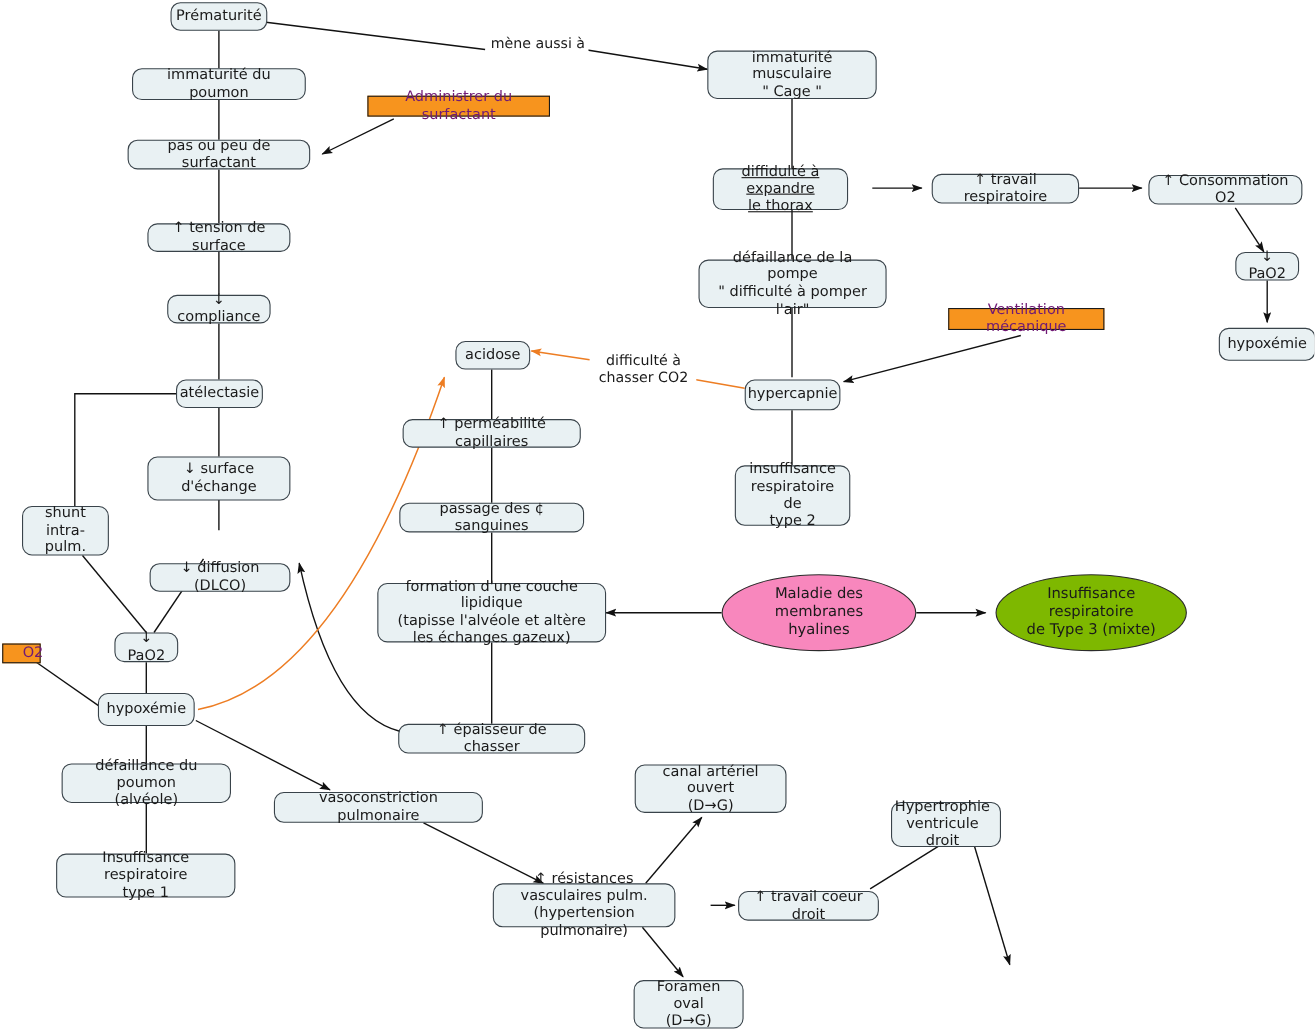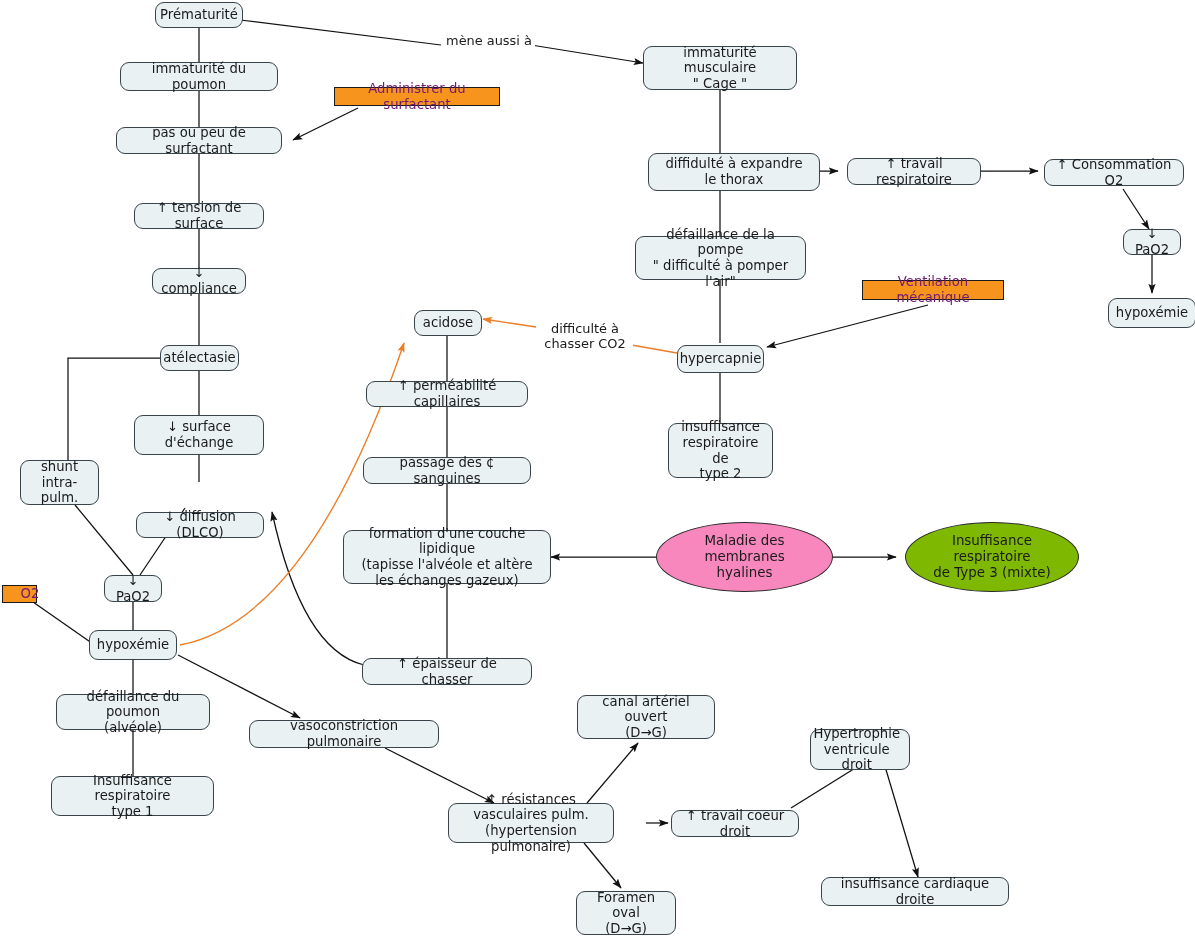--- a/index.html
+++ b/index.html
@@ -190,21 +190,21 @@
 
   <div class="node node-rounded" style="left:56px; top:694px; width:154px; height:36px; white-space:pre-line;"><span>défaillance du poumon
 (alvéole)</span></div>
 
   <div class="node node-rounded" style="left:51px; top:776px; width:163px; height:40px; white-space:pre-line;"><span>Insuffisance respiratoire
 type 1</span></div>
 
   <div class="node node-rounded" style="left:643px; top:46px; width:154px; height:44px; white-space:pre-line;"><span>immaturité musculaire
 " Cage "</span></div>
 
-  <div class="node node-rounded" style="left:648px; top:153px; width:172px; height:38px; white-space:pre-line;"><span>diffidulté à expandre
+  <div class="node node-rounded" style="left:648px; top:153px; width:123px; height:38px; white-space:pre-line;text-decoration:underline;"><span>diffidulté à expandre
 le thorax</span></div>
 
   <div class="node node-rounded" style="left:847px; top:158px; width:134px; height:27px;">
       <span>↑ travail respiratoire</span>
     </div>
 
   <div class="node node-rounded" style="left:1044px; top:159px; width:140px; height:27px;">
       <span>↑ Consommation O2</span>
     </div>
 
@@ -260,23 +260,20 @@
   <div class="node node-rounded" style="left:576px; top:891px; width:100px; height:44px; white-space:pre-line;"><span>Foramen oval
 (D→G)</span></div>
 
   <div class="node node-rounded" style="left:671px; top:810px; width:128px; height:27px;">
       <span>↑ travail coeur droit</span>
     </div>
 
   <div class="node node-rounded" style="left:810px; top:729px; width:100px; height:41px; white-space:pre-line;justify-content:flex-end;"><span>Hypertrophie
 ventricule droit</span></div>
 
-  <div class="node node-rounded" style="left:821px; top:877px; width:188px; height:29px;">
-      <span>insuffisance cardiaque droite</span>
-    </div>
 
   <div class="node node-ellipse pink" style="left:656px; top:522px; width:177px; height:70px; white-space:pre-line;"><span>Maladie des membranes
 hyalines</span></div>
 
   <div class="node node-ellipse green" style="left:905px; top:522px; width:174px; height:70px; white-space:pre-line;"><span>Insuffisance respiratoire
 de Type 3 (mixte)</span></div>
 
   <div class="node node-tag" style="left:334px; top:87px; width:166px; height:19px;">
       <span>Administrer du surfactant</span>
     </div>

